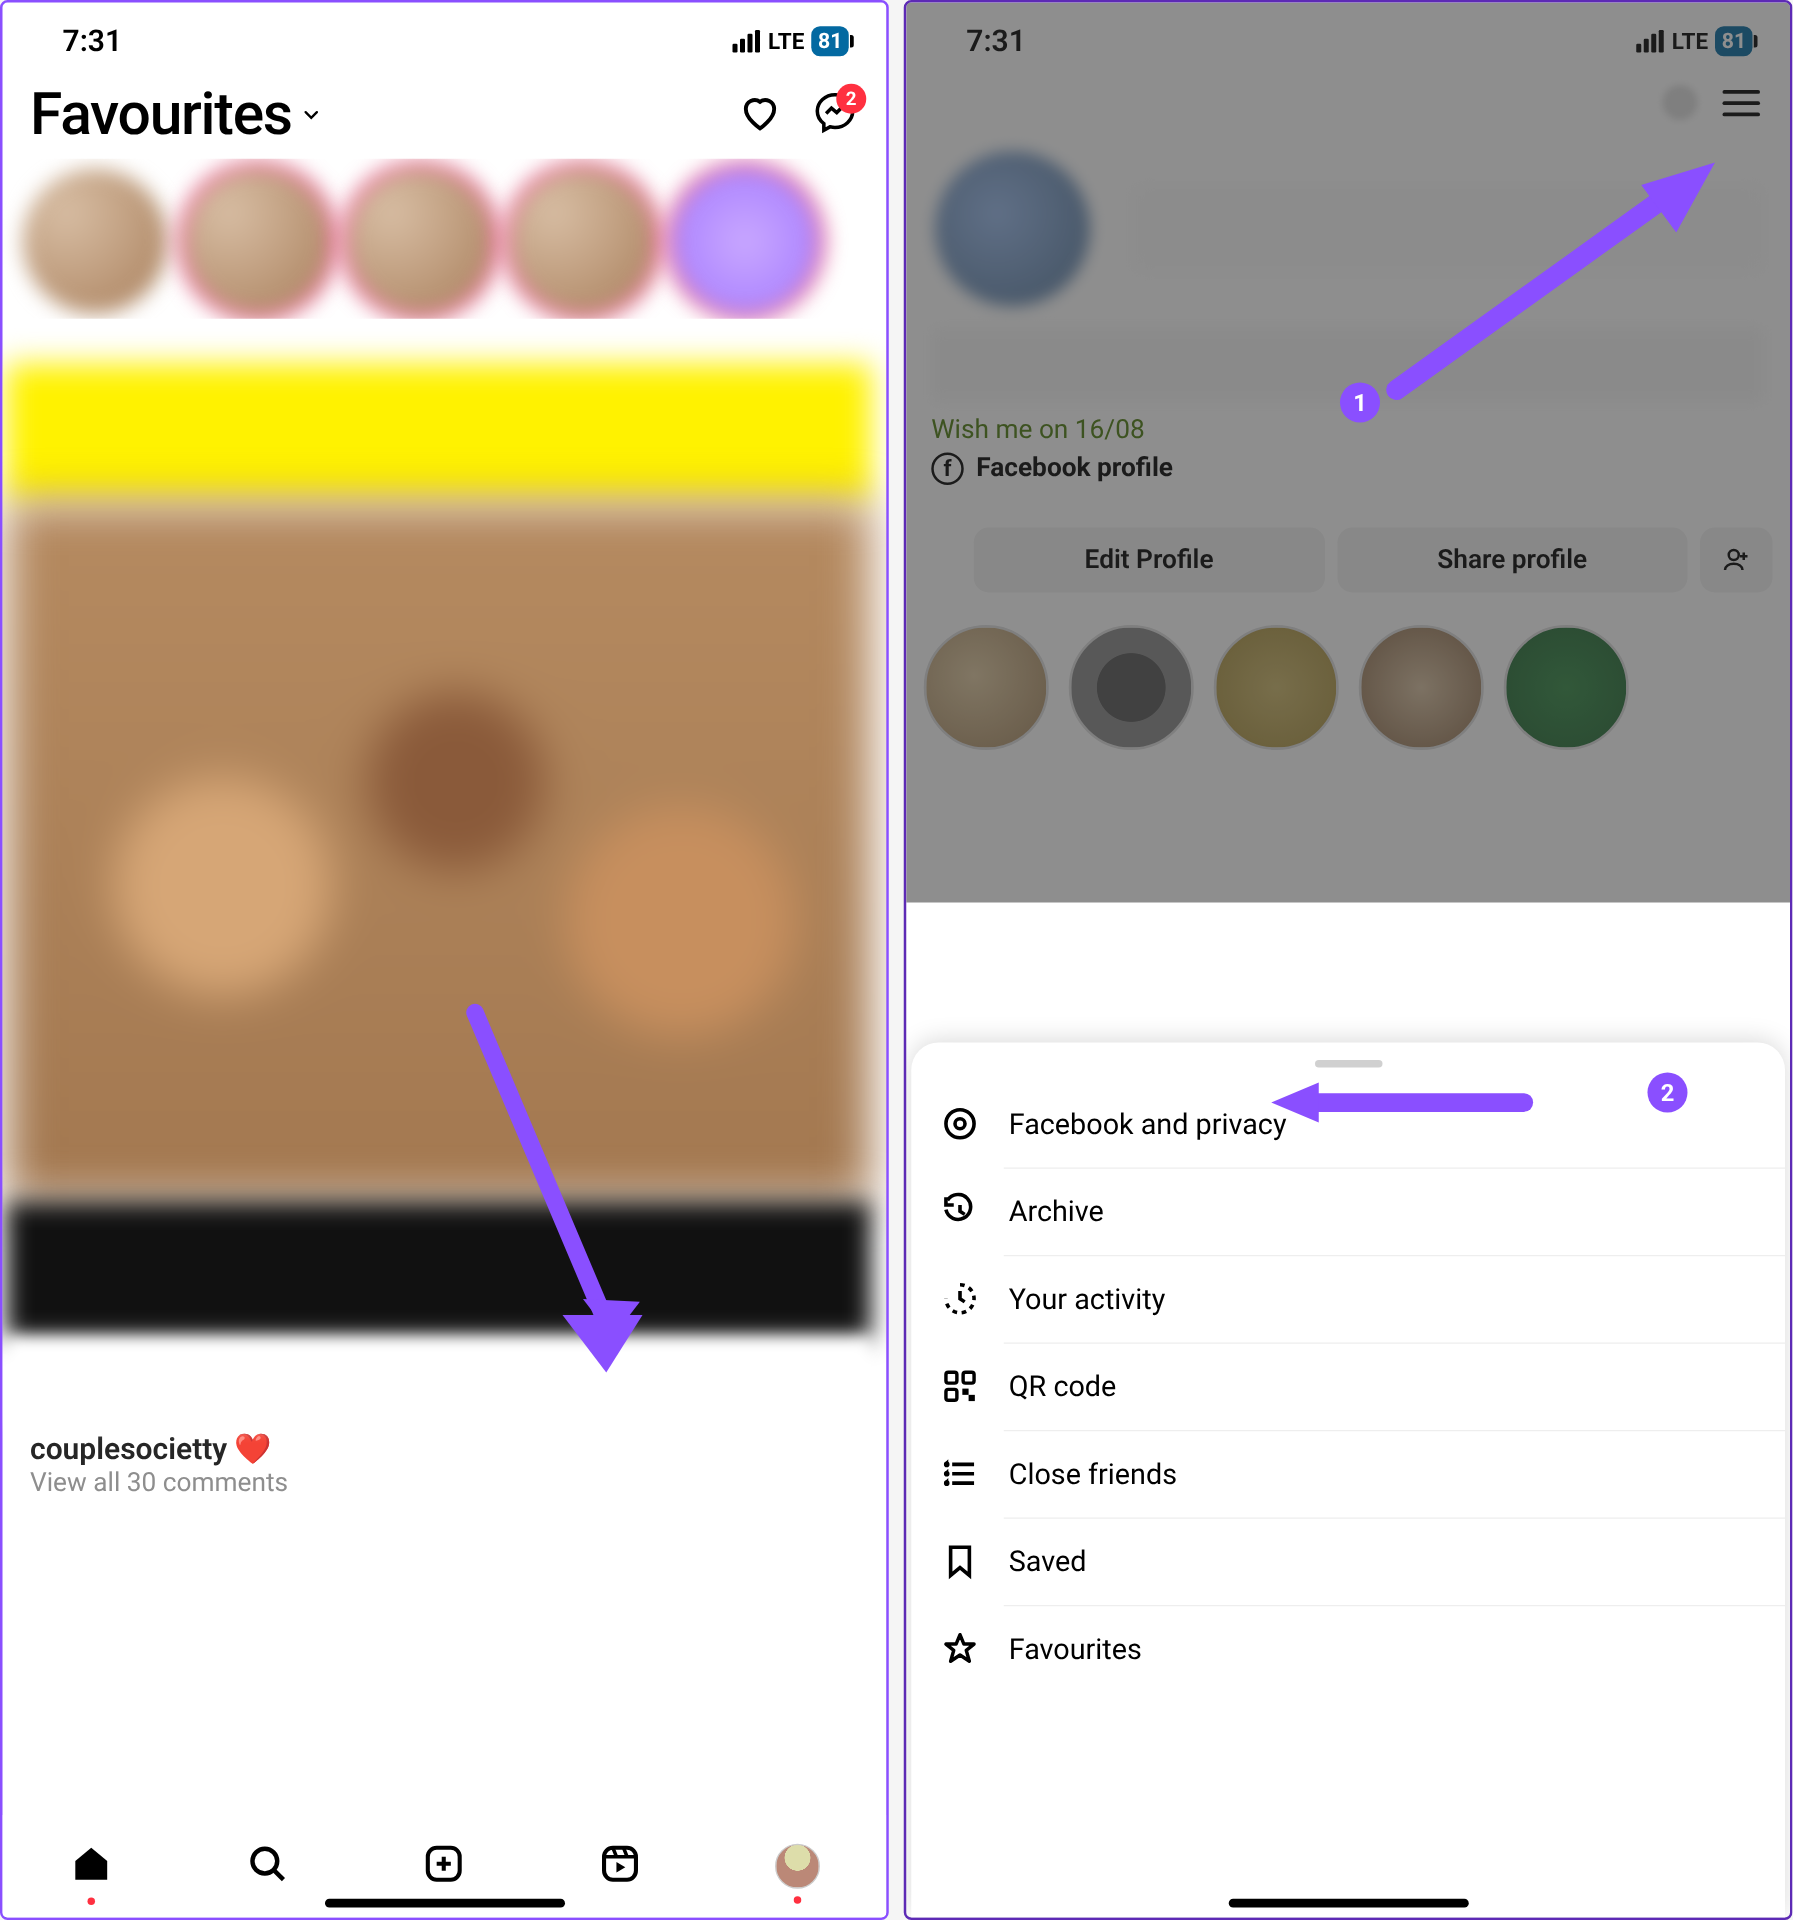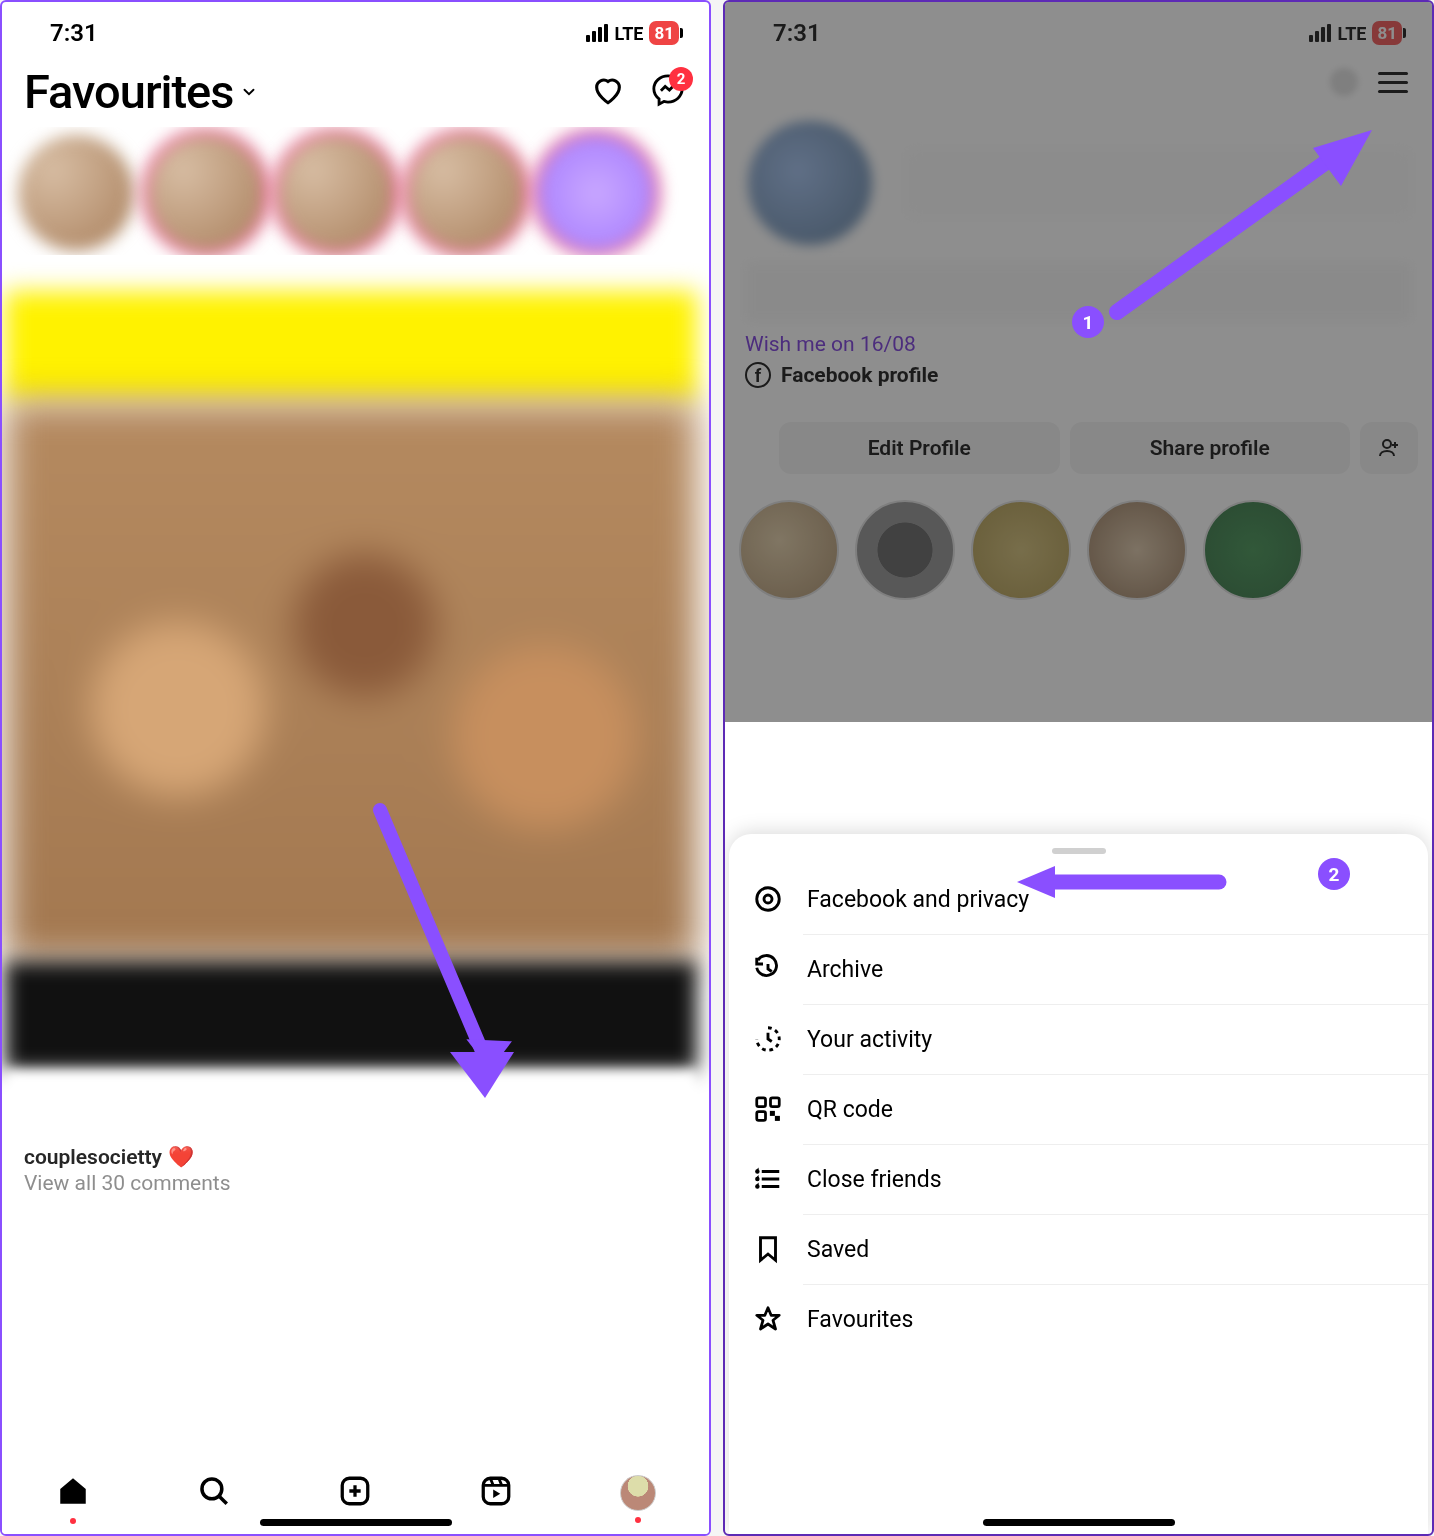--- a/index.html
+++ b/index.html
@@ -5,21 +5,21 @@
   * { box-sizing: border-box; margin: 0; padding: 0; font-family: -apple-system, BlinkMacSystemFont, "Segoe UI", Roboto, Helvetica, Arial, sans-serif; }
   body { background: #f5f5f5; display: flex; gap: 12px; padding: 0; width: 1434px; height: 1536px; }
   .phone { position: relative; width: 817px; height: 1536px; background: #fff; border: 2px solid #8a4fff; border-radius: 6px; overflow: hidden; }
   .phone.right-phone { border-color: #5d2ab5; }
   .status-bar { display: flex; justify-content: space-between; align-items: center; padding: 12px 30px 4px 48px; font-size: 24px; font-weight: 600; height: 54px; }
   .status-right { display: flex; align-items: center; gap: 6px; }
   .signal-bars { display: flex; align-items: flex-end; gap: 2px; height: 18px; }
   .signal-bars span { width: 4px; background: #000; border-radius: 1px; }
   .signal-bars span:nth-child(1){height:7px}.signal-bars span:nth-child(2){height:11px}.signal-bars span:nth-child(3){height:15px}.signal-bars span:nth-child(4){height:18px}
   .lte-text { font-weight: 700; font-size: 18px; }
-  .battery { display: inline-flex; align-items: center; background: #ef4444; color: #fff; border-radius: 7px; padding: 2px 5px; font-size: 17px; font-weight: 700; position: relative; }
+  .battery { display: inline-flex; align-items: center; background: #0369a1; color: #fff; border-radius: 7px; padding: 2px 5px; font-size: 17px; font-weight: 700; position: relative; }
   .battery::after { content: ""; position: absolute; right: -4px; top: 50%; transform: translateY(-50%); width: 3px; height: 10px; background: #000; border-radius: 0 2px 2px 0; }
 
   
   .ig-header { display: flex; justify-content: space-between; align-items: center; padding: 8px 24px 8px 22px; }
   .ig-logo { font-family: "Brush Script MT", cursive; font-size: 47px; font-weight: 500; display: flex; align-items: center; gap: 6px; letter-spacing: -1px;}
   .ig-logo svg.chev { width: 18px; height: 18px; }
   .ig-header-actions { display: flex; align-items: center; gap: 26px; }
   .heart-icon svg, .dm-icon svg { width: 34px; height: 34px; }
   .dm-icon { position: relative; }
   .dm-badge { position: absolute; top: -6px; right: -8px; background: #ff3040; color: #fff; font-size: 15px; font-weight: 700; border-radius: 50%; width: 24px; height: 24px; display: flex; align-items: center; justify-content: center; }
@@ -36,21 +36,21 @@
     radial-gradient(circle at 25% 55%, #d6a676 0 14%, transparent 15%),
     radial-gradient(circle at 52% 40%, #8a5a3a 0 14%, transparent 15%),
     radial-gradient(circle at 78% 60%, #c78f5e 0 14%, transparent 15%),
     linear-gradient(#b58a60, #a37850);
     filter: blur(18px);
   }
   .feed-black { height: 110px; background: #111; filter: blur(10px); }
   .feed-gap { height: 70px; background: #fff; filter: blur(6px);}
 
   .post-meta { padding: 4px 22px 6px; }
-  .username-row { font-size: 21px; color: #262626; font-weight: 600; display: flex; align-items: center; gap: 6px; margin-bottom: 2px;}
+  .username-row { font-size: 24px; color: #262626; font-weight: 600; display: flex; align-items: center; gap: 6px; margin-bottom: 2px;}
   .username-row .emoji { color: #ff3040; }
   .view-comments { font-size: 21px; color: #8e8e8e; }
 
   
   .bottom-nav { position: absolute; bottom: 0; left: 0; right: 0; height: 82px; display: flex; justify-content: space-around; align-items: center; background: #fff; }
   .bottom-nav .nav-item { position: relative; }
   .bottom-nav svg { width: 34px; height: 34px; }
   .home-indicator { position: absolute; left: 50%; bottom: 8px; transform: translateX(-50%); width: 192px; height: 7px; background: #000; border-radius: 4px; }
   .nav-dot { position: absolute; left: 50%; transform: translateX(-50%); bottom: -12px; width: 6px; height: 6px; background: #ff3040; border-radius: 50%; }
   .profile-avatar { width: 36px; height: 36px; border-radius: 50%; background: radial-gradient(circle at 50% 30%, #dda 0 35%, #b87 36% 100%); border:1px solid #ccc;}
@@ -60,21 +60,21 @@
   .right-top { position: relative; }
   .right-header { display: flex; justify-content: flex-end; align-items: center; padding: 12px 24px; gap: 20px; }
   .lock-dot { width: 28px; height: 28px; border-radius: 50%; background: #ddd; filter: blur(3px);}
   .hamburger { width: 30px; display: flex; flex-direction: column; gap: 6px; z-index:3;}
   .hamburger span { height: 3px; background: #000; border-radius: 2px; }
 
   .profile-section { padding: 10px 20px; }
   .profile-row1 { display: flex; align-items: center; gap: 30px; }
   .avatar-lg { width: 130px; height: 130px; border-radius: 50%; background: radial-gradient(circle at 40% 40%, #9be, #579); filter: blur(6px); border:3px solid #fff;}
   .stats-blur { flex: 1; height: 70px; background: #fafafa; filter: blur(8px); }
-  .bio-line { font-size: 21px; color: #6d28d9; margin-top: 10px; }
+  .bio-line { font-size: 21px; color: #4d7c0f; margin-top: 10px; }
   .fb-profile { display: flex; align-items: center; gap: 10px; font-size: 21px; font-weight: 700; margin-top: 6px; }
   .fb-circle { width: 26px; height: 26px; border: 2.5px solid #000; border-radius: 50%; display: flex; align-items: center; justify-content: center; font-size: 18px; font-weight: 700; }
 
   .profile-buttons { display: flex; gap: 10px; padding: 24px 14px 0; margin-left: 40px; }
   .pbtn { flex: 1; background: #f1f1f1; border-radius: 12px; height: 52px; display: flex; align-items: center; justify-content: center; font-size: 21px; font-weight: 600; }
   .pbtn.small { flex: 0 0 58px; }
 
   .highlights-row { display: flex; gap: 16px; padding: 26px 14px 4px; overflow: hidden; }
   .hl-circle { width: 100px; height: 100px; flex-shrink:0; border-radius: 50%; border: 2px solid #ddd; background: radial-gradient(circle at 40% 40%, #e0c9a0, #a68860); }
 

